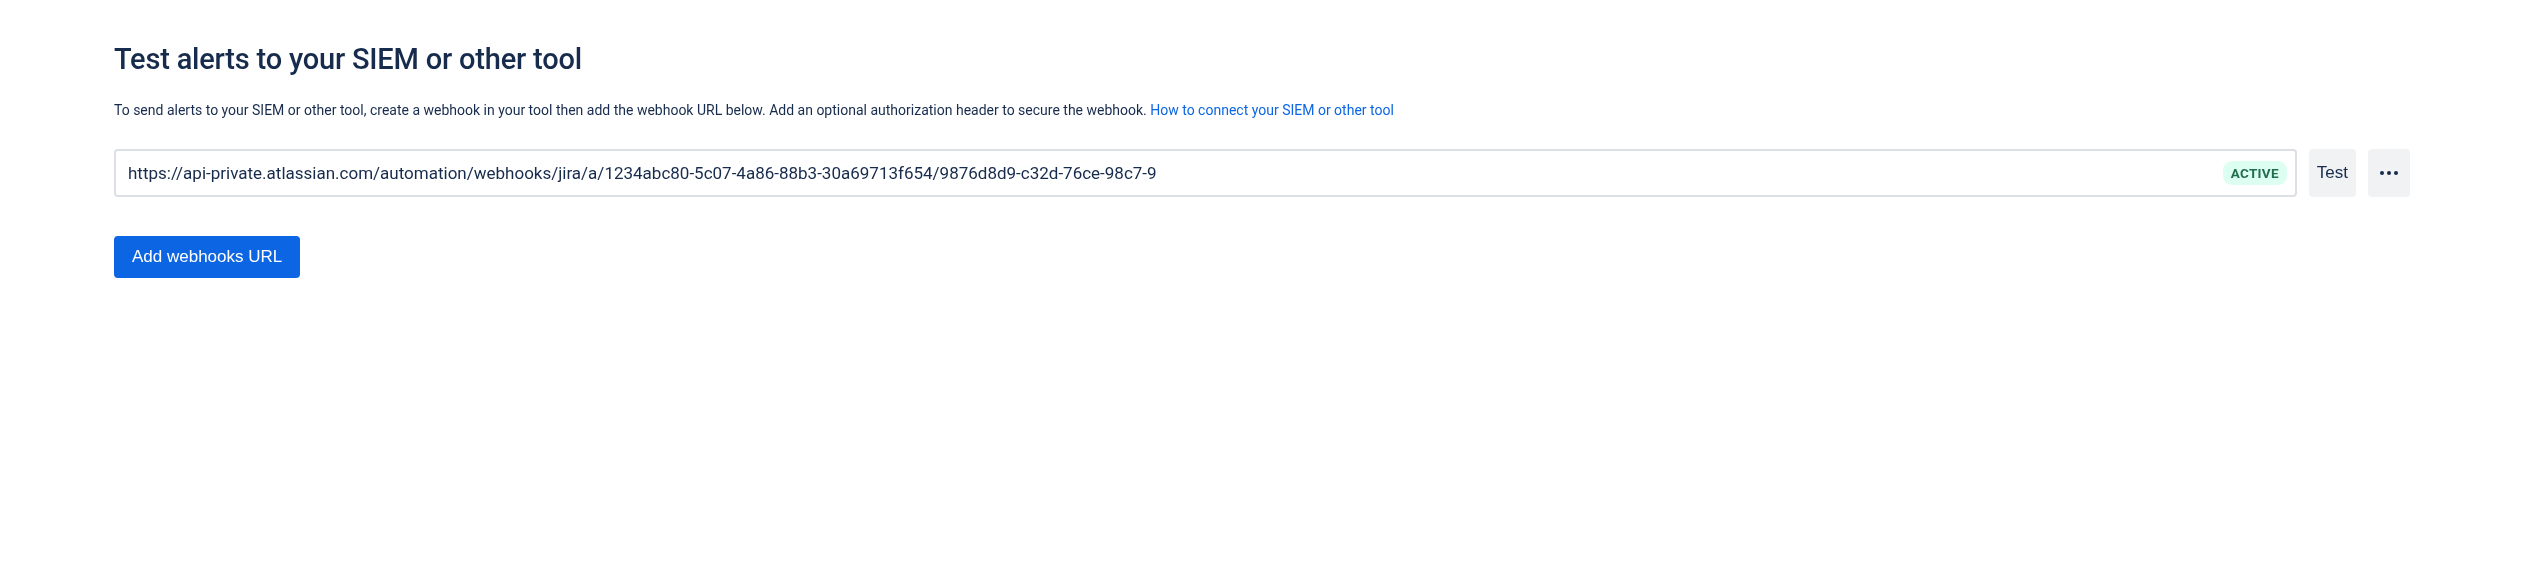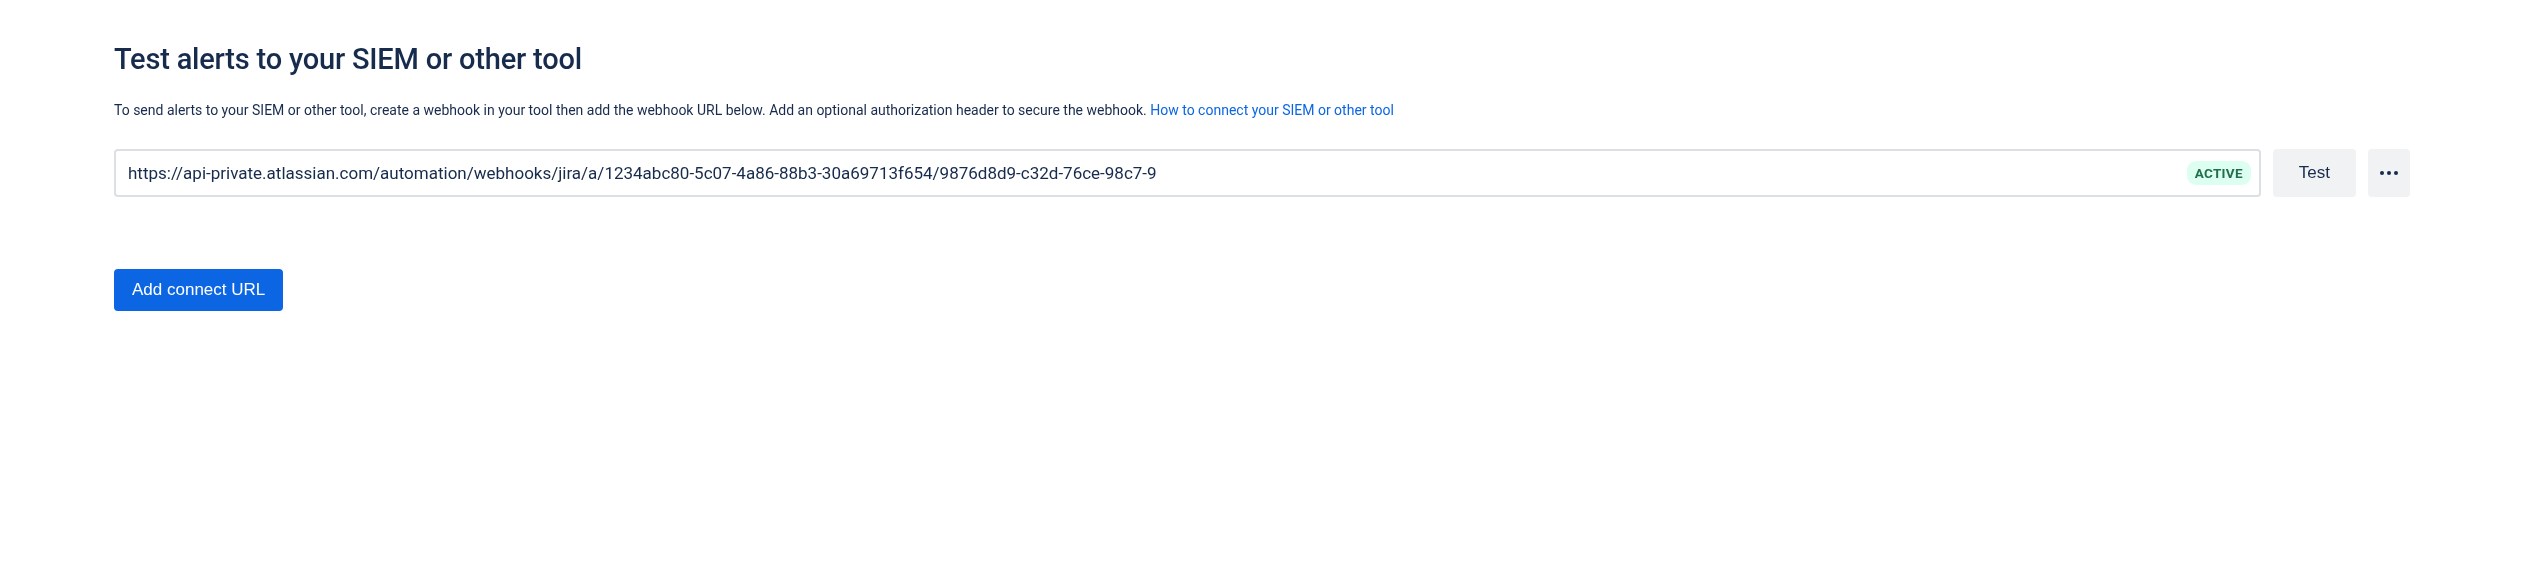--- a/index.html
+++ b/index.html
@@ -27,21 +27,21 @@
       margin-bottom: 28px;
     }
     .link {
       color: #0C66E4;
       text-decoration: none;
     }
     .webhook-row {
       display: flex;
       align-items: flex-end;
       gap: 12px;
-      margin-bottom: 72px;
+      margin-bottom: 39px;
     }
     .webhook-input-wrapper {
       flex: 1;
       display: flex;
       align-items: center;
       border: 2px solid #091E4224;
       border-radius: 4px;
       background: #ffffff;
       height: 48px;
       overflow: hidden;
@@ -69,21 +69,21 @@
     .btn {
       display: inline-flex;
       align-items: center;
       justify-content: center;
       border: none;
       border-radius: 4px;
       font-size: 17px;
       font-weight: 500;
       cursor: pointer;
       height: 48px;
-      padding: 0 26px;
+      padding: 0 8px;
     }
     .btn-secondary {
       background: #091E420F;
       color: #172B4D;
     }
     .btn-icon {
       padding: 0;
       width: 42px;
     }
     .btn-primary {
@@ -124,16 +124,16 @@
   <button class="btn btn-secondary">Test</button>
   <button class="btn btn-secondary btn-icon">
     <span class="dots-icon">
       <span></span>
         <span></span>
         <span></span>
     </span>
   </button>
 </div>
 
-<button class="btn btn-primary">Add connect URL</button>
+<button class="btn btn-primary">Add webhooks URL</button>
 
 
 
 
 </body></html>

